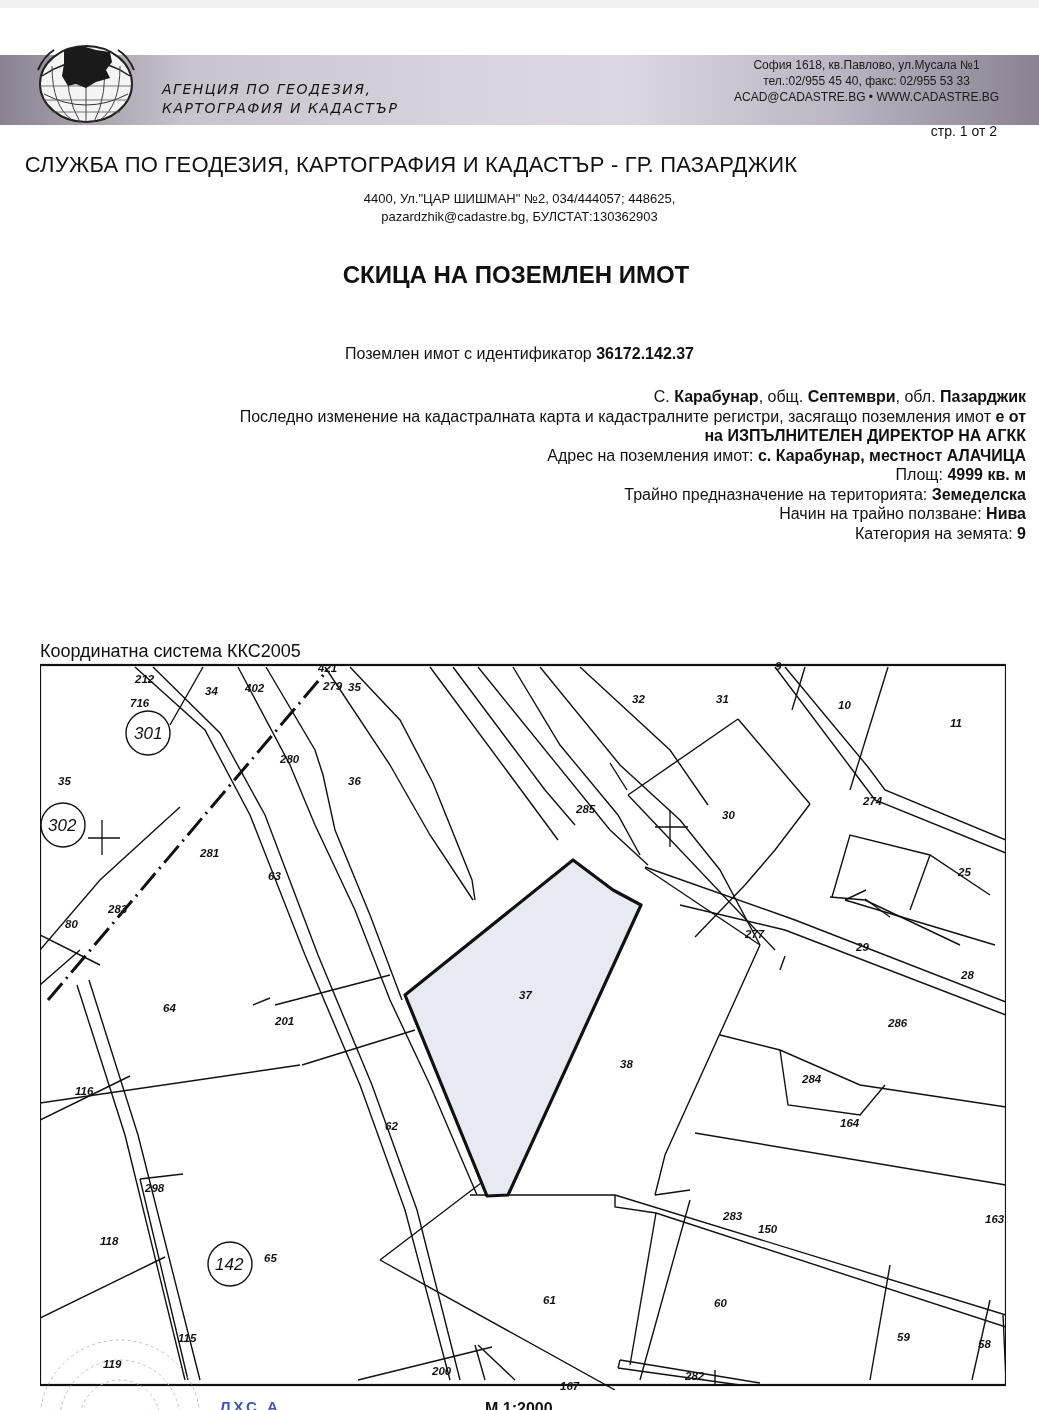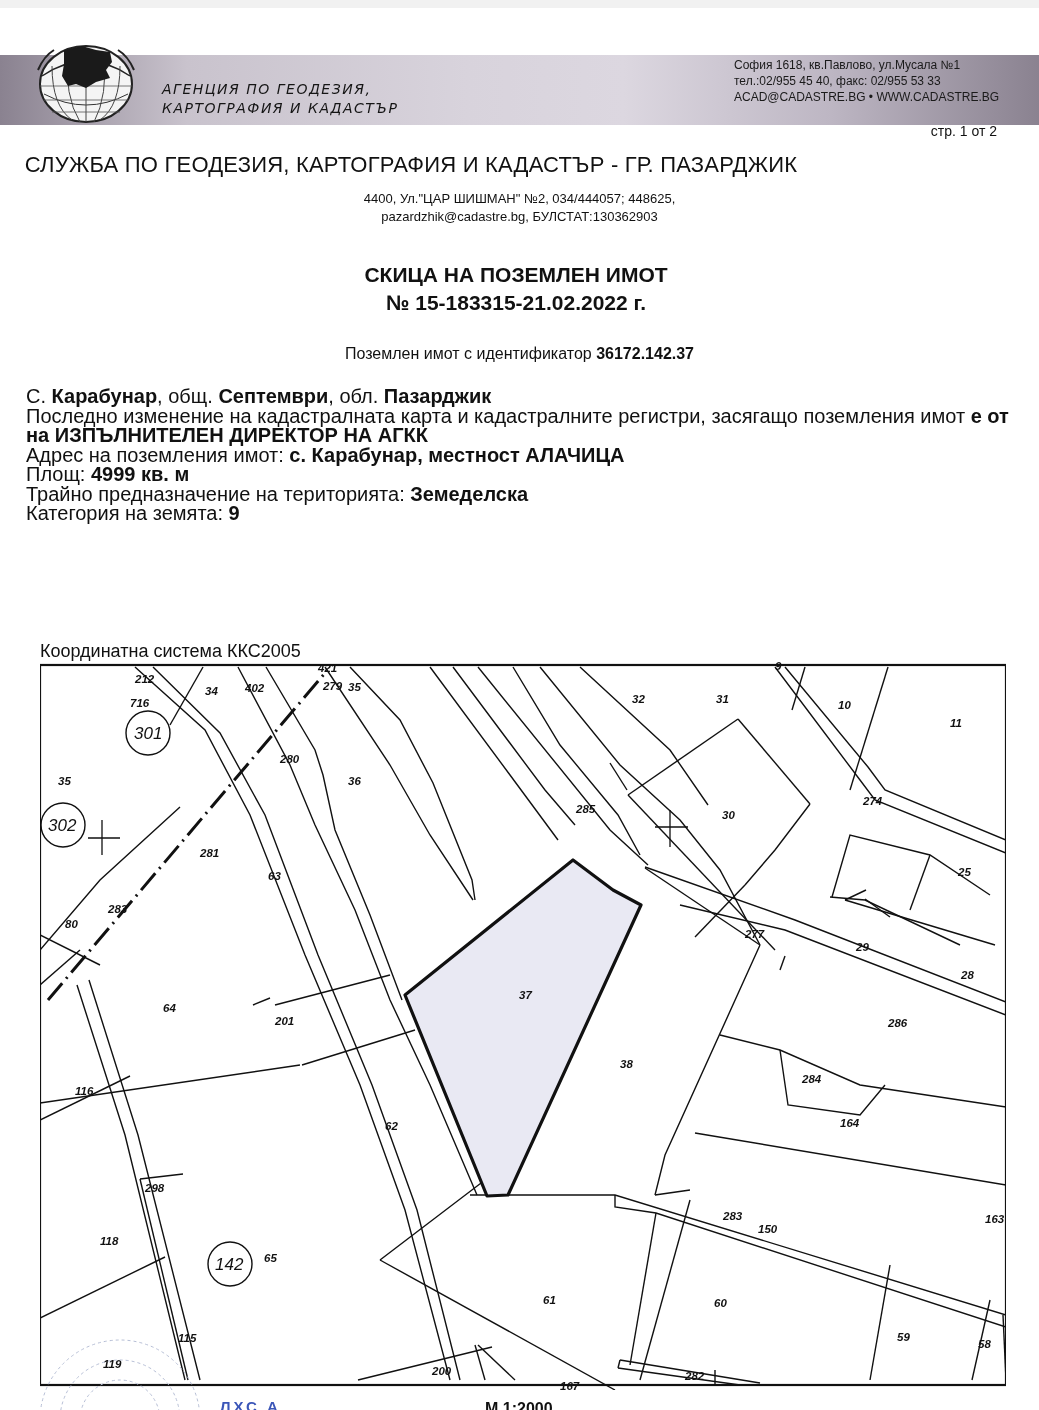--- a/index.html
+++ b/index.html
@@ -3,29 +3,29 @@
 <meta charset="utf-8">
 <style>
   html, body { margin: 0; padding: 0; background: #ffffff; }
   body { width: 1039px; height: 1410px; position: relative; overflow: hidden; font-family: "Liberation Sans", sans-serif; color: #111; }
   .topstrip { position: absolute; left: 0; top: 0; width: 1039px; height: 8px; background: #f1f1f1; }
   .banner { position: absolute; left: 0; top: 55px; width: 1039px; height: 70px;
     background: linear-gradient(90deg, #8a8290 0%, #c9c3cd 18%, #d8d3dc 45%, #dcd7e0 60%, #bdb6c3 80%, #8a8290 100%); }
   .logo { position: absolute; left: 32px; top: 36px; width: 108px; height: 90px; }
   .agency-name { position: absolute; left: 162px; top: 80px; font-family: "DejaVu Sans", sans-serif; font-size: 14px; font-weight: normal; font-style: italic; letter-spacing: 1.5px; line-height: 19px; color: #151515; }
   .agency-name div { white-space: nowrap; }
-  .contact { position: absolute; left: 734px; top: 57px; font-size: 12px; line-height: 16px; color: #1a1a1a; }
+  .contact { position: absolute; left: 734px; top: 57px; font-size: 12px; line-height: 16px; color: #1a1a1a; text-align: center; }
   .contact div { white-space: nowrap; }
   .pagenum { position: absolute; right: 42px; top: 123px; font-size: 14px; color: #111; }
   .office-title { position: absolute; left: 0; width: 822px; top: 152px; text-align: center; font-size: 22px; letter-spacing: 0.2px; }
   .office-addr { position: absolute; left: 0; width: 1039px; top: 190px; text-align: center; font-size: 13px; line-height: 18px; }
-  .doc-title { position: absolute; left: 0; width: 1032px; top: 261px; text-align: center; font-size: 21px; font-weight: bold; line-height: 28px; }
+  .doc-title { position: absolute; left: 0; width: 1032px; top: 261px; text-align: center; font-size: 24px; font-weight: bold; line-height: 28px; }
   .identifier { position: absolute; left: 0; width: 1039px; top: 345px; text-align: center; font-size: 16px; }
   .identifier b { font-weight: bold; }
-  .details { position: absolute; left: 26px; top: 387px; width: 1000px; font-size: 20px; line-height: 19.5px; }
+  .details { position: absolute; left: 26px; top: 387px; width: 1000px; font-size: 16px; line-height: 19.5px; text-align: right; }
   .details .row { white-space: nowrap; }
   .details b { font-weight: bold; }
   .coord-label { position: absolute; left: 40px; top: 641px; font-size: 18px; }
   .map { position: absolute; left: 40px; top: 655px; width: 966px; height: 735px; }
   .scale { position: absolute; left: 485px; top: 1400px; font-size: 16px; font-weight: bold; }
   .stamp-text { position: absolute; left: 220px; top: 1398px; font-size: 15px; font-weight: bold; color: #3b56b8; letter-spacing: 3px; }
   .stamp { position: absolute; left: 30px; top: 1330px; width: 180px; height: 80px; }
   .map text.lbl { font-family: "Liberation Sans", sans-serif; font-size: 11.5px; font-weight: bold; font-style: italic; fill: #111; }
   .map text.cir { font-family: "Liberation Sans", sans-serif; font-size: 17px; font-style: italic; fill: #111; }
 </style>
@@ -63,32 +63,32 @@
 <div class="pagenum">стр. 1 от 2</div>
 
 <div class="office-title">СЛУЖБА ПО ГЕОДЕЗИЯ, КАРТОГРАФИЯ И КАДАСТЪР - ГР. ПАЗАРДЖИК</div>
 <div class="office-addr">
   <div>4400, Ул."ЦАР ШИШМАН" №2, 034/444057; 448625,</div>
   <div>pazardzhik@cadastre.bg, БУЛСТАТ:130362903</div>
 </div>
 
 <div class="doc-title">
   <div>СКИЦА НА ПОЗЕМЛЕН ИМОТ</div>
-  <div>№ 15-183315-21.02.2022 г.</div>
 </div>
 
 <div class="identifier"><span>Поземлен имот с идентификатор </span><b>36172.142.37</b></div>
 
 <div class="details">
   <div class="row"><span>С. </span><b>Карабунар</b><span>, общ. </span><b>Септември</b><span>, обл. </span><b>Пазарджик</b></div>
   <div class="row"><span>Последно изменение на кадастралната карта и кадастралните регистри, засягащо поземления имот </span><b>е от</b></div>
   <div class="row"><b>на ИЗПЪЛНИТЕЛЕН ДИРЕКТОР НА АГКК</b></div>
   <div class="row"><span>Адрес на поземления имот: </span><b>с. Карабунар, местност АЛАЧИЦА</b></div>
   <div class="row"><span>Площ: </span><b>4999 кв. м</b></div>
   <div class="row"><span>Трайно предназначение на територията: </span><b>Земеделска</b></div>
+  <div class="row"><span>Начин на трайно ползване: </span><b>Нива</b></div>
   <div class="row"><span>Категория на земята: </span><b>9</b></div>
 </div>
 
 <div class="coord-label">Координатна система ККС2005</div>
 
 <svg class="map" viewBox="0 0 966 735">
   <g fill="none" stroke="#111" stroke-width="1.4">
 
     <rect x="0" y="10" width="966" height="720" stroke-width="2.2"></rect>
 

